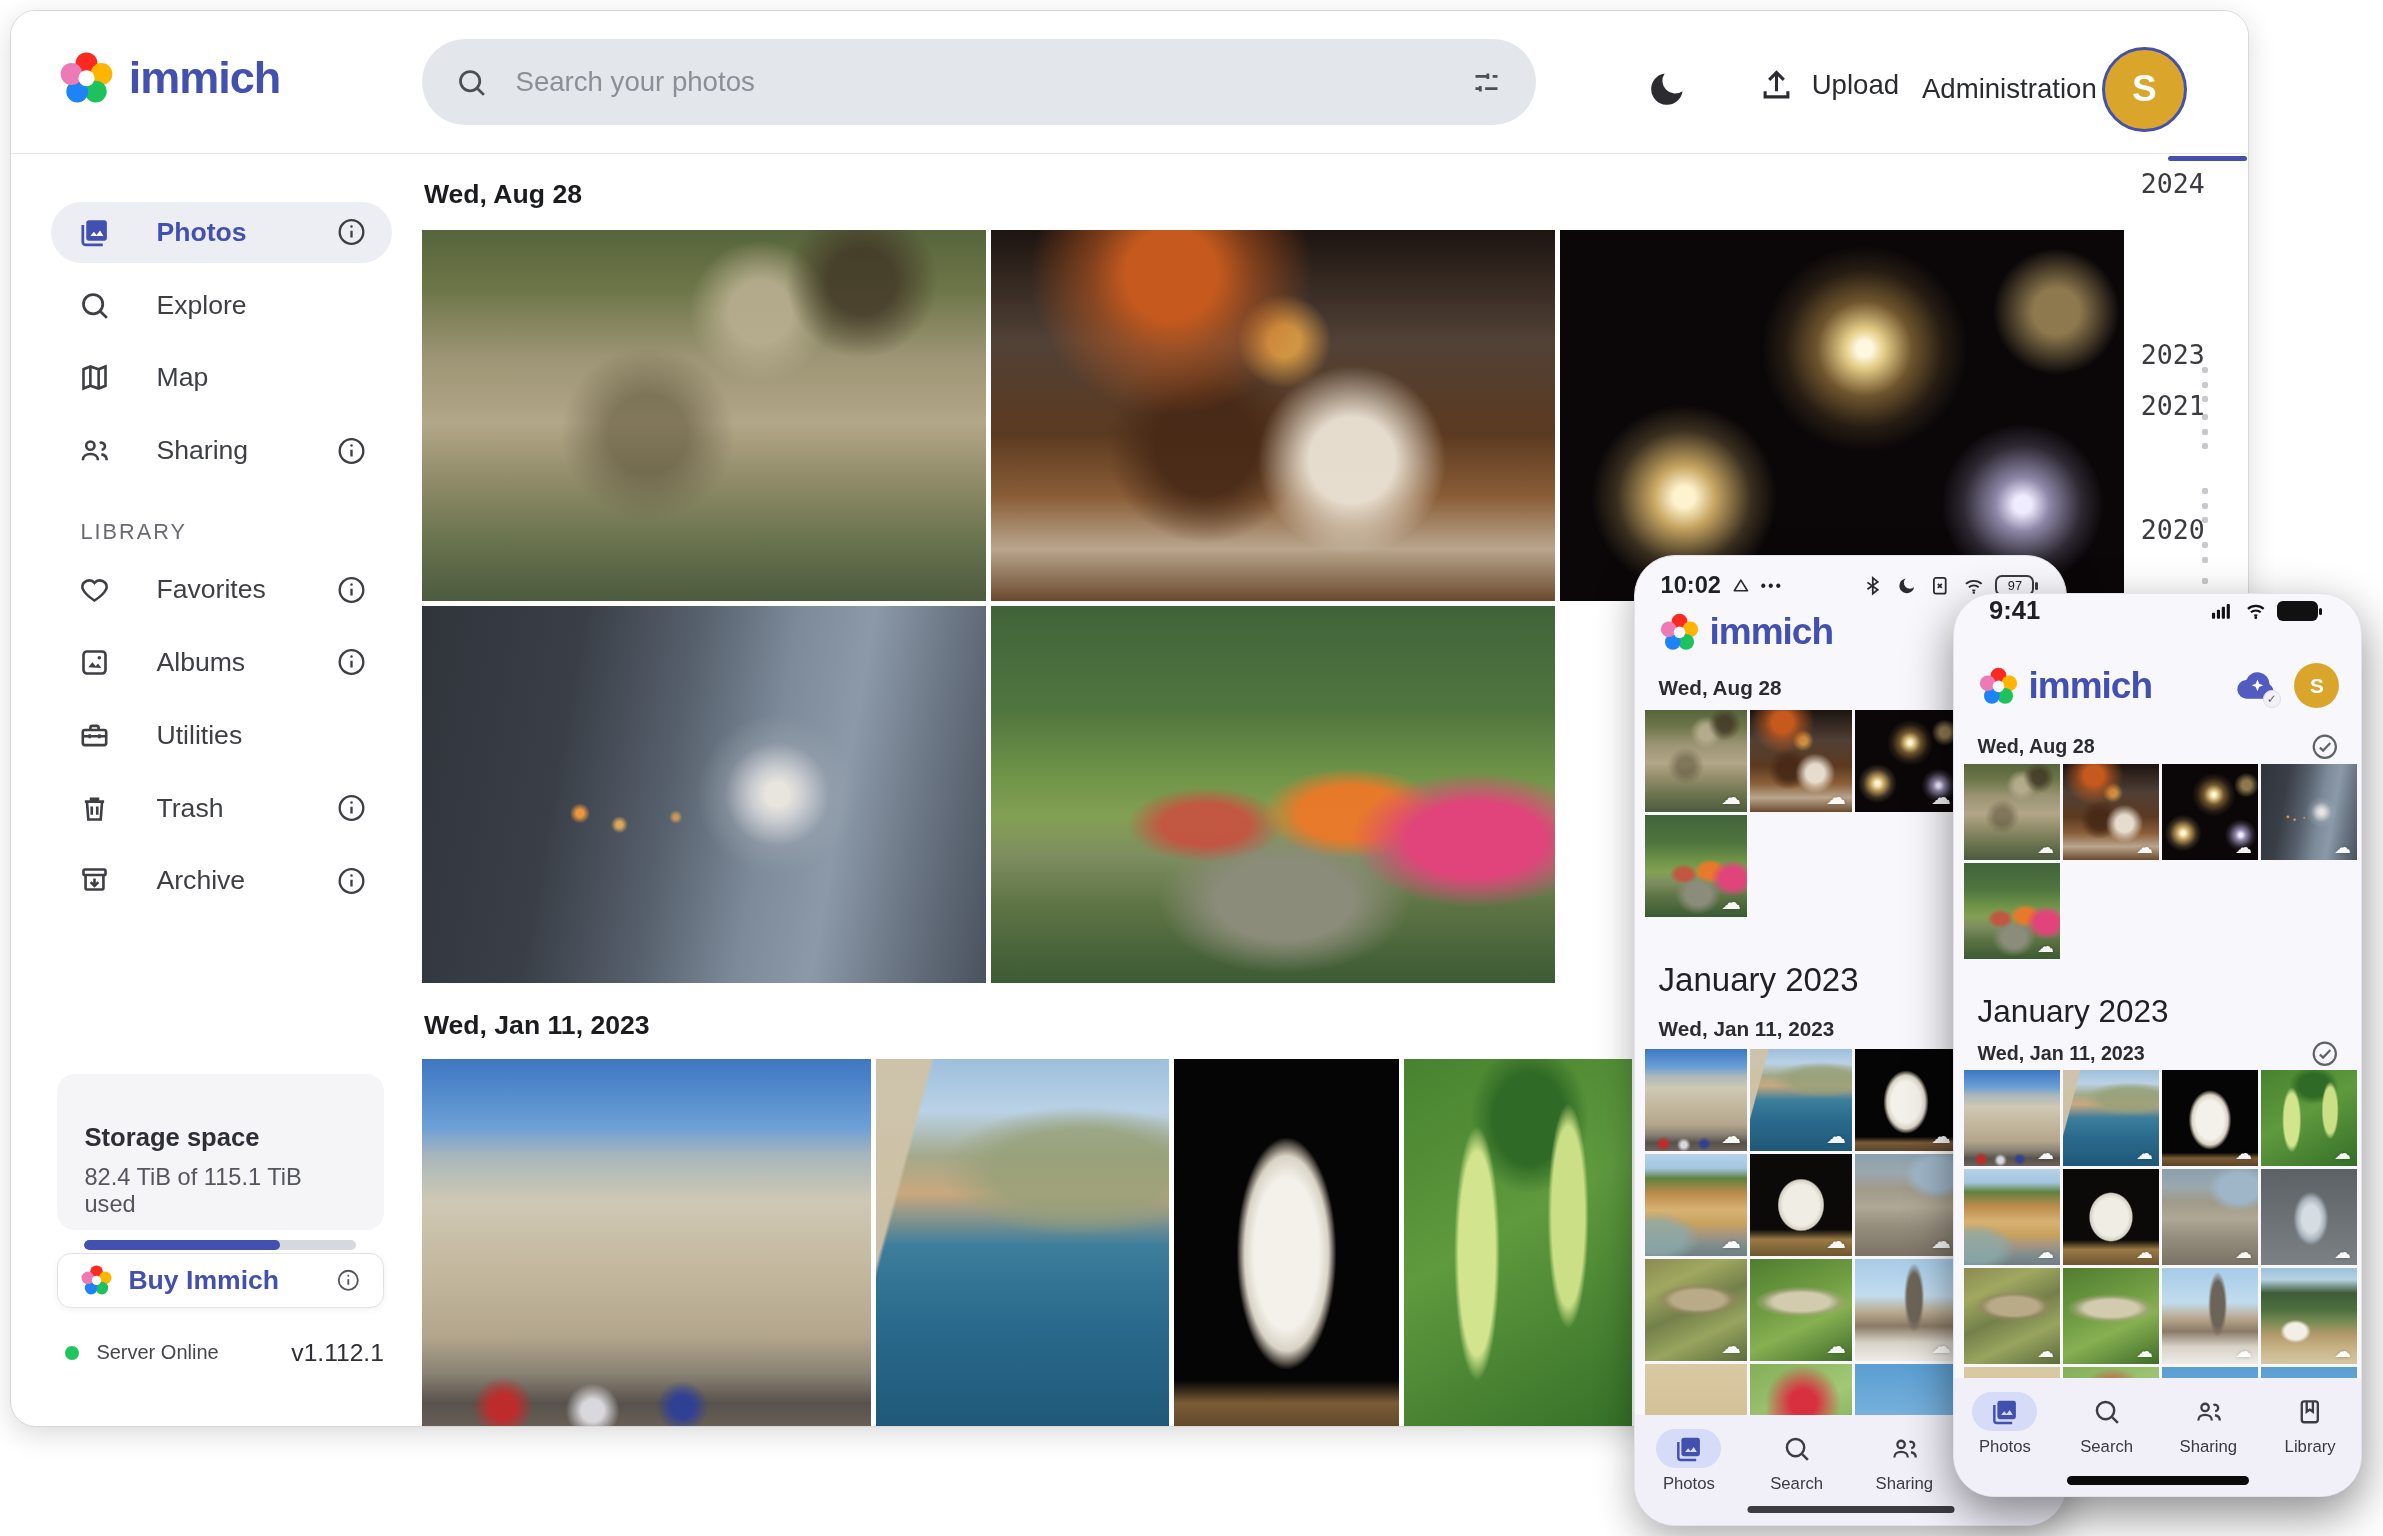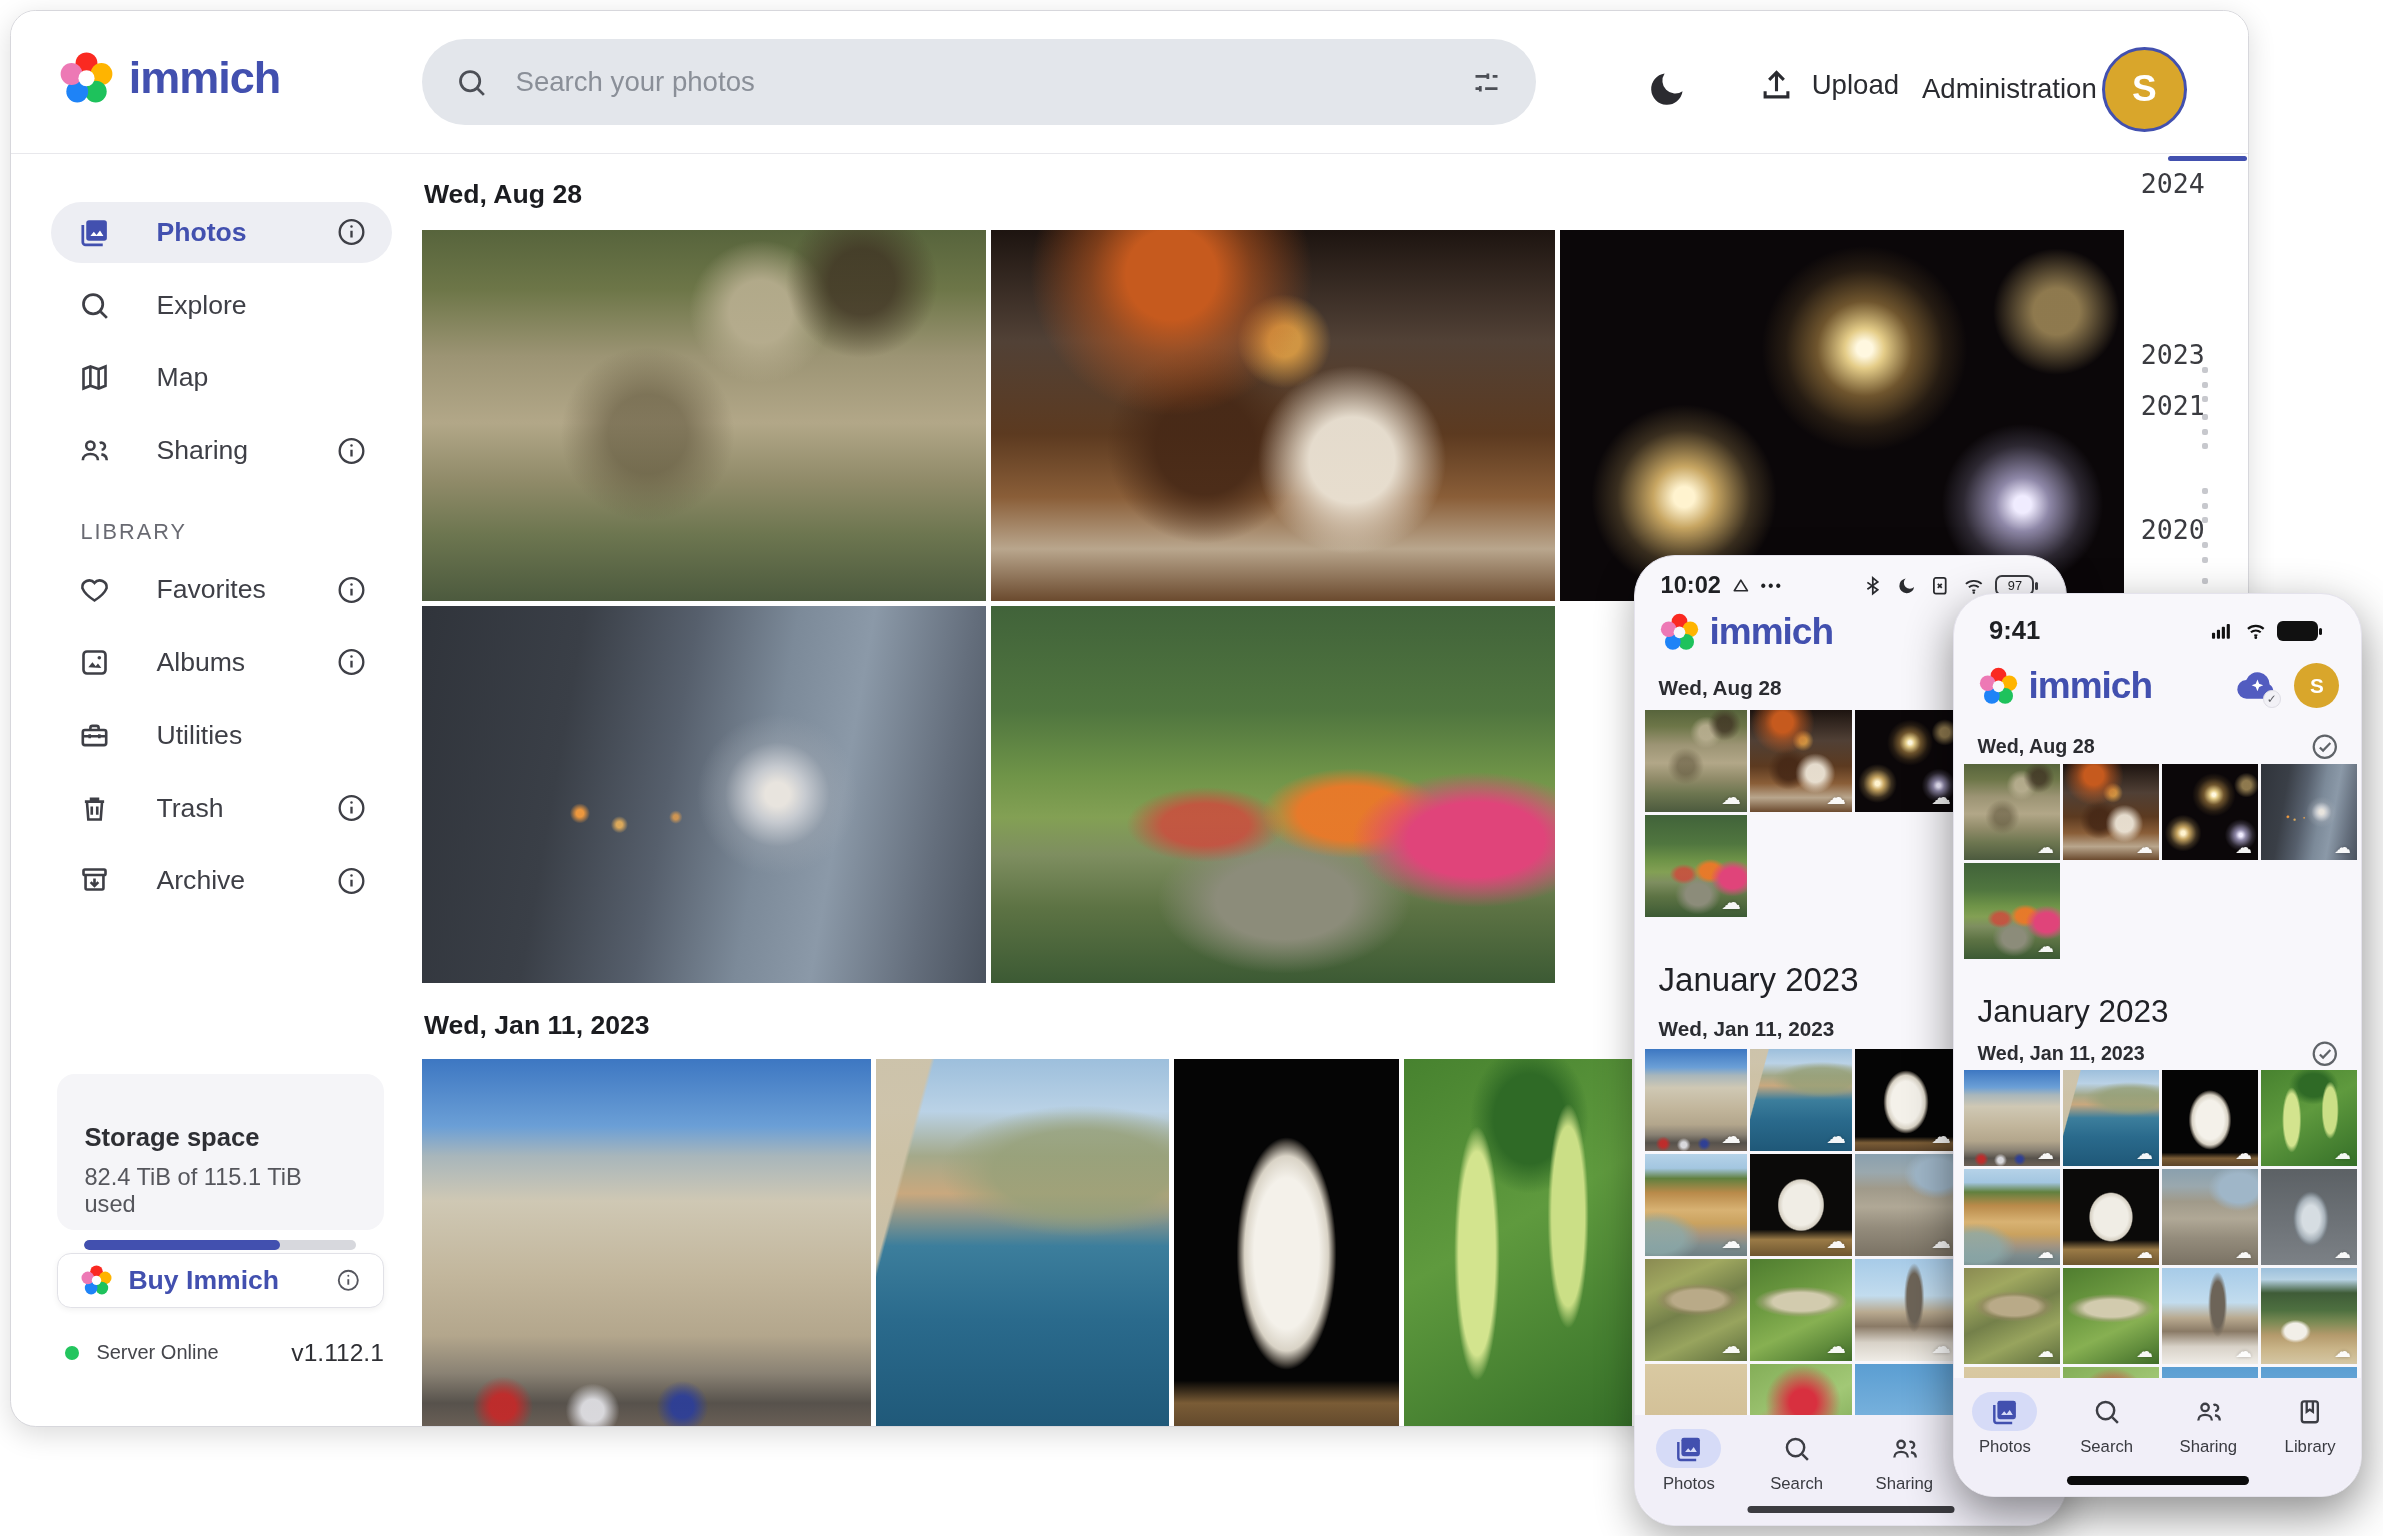--- a/index.html
+++ b/index.html
@@ -75,21 +75,21 @@
   .dotcol i{width:5.9px;height:5.9px;border-radius:2px;background:#c7c8cd;}
   .dg1{top:213px;}.dg2{top:260px;}.dg3{top:334px;}.dg4{top:388px;}.dg5{top:424px;}
 
   
   .phone{position:absolute;background:#f8f7fb;border:1px solid #e4e2ec;overflow:hidden;}
   .phone1{left:1634px;top:555px;width:433px;height:971px;border-radius:41px;box-shadow:0 13.8px 39px rgba(0,0,0,.32);}
   .phone2{left:1953px;top:593px;width:409px;height:904px;border-radius:41px;box-shadow:0 17.7px 47px rgba(0,0,0,.45);}
 
   .p-status{position:absolute;left:0;right:0;display:flex;align-items:center;padding:0 25.6px;gap:9.9px;color:#1f2023;}
   .phone1 .p-status{top:13.8px;height:31.5px;}
-  .phone2 .p-status{top:21px;height:31.5px;padding:0 35px;}
+  .phone2 .p-status{top:1px;height:31.5px;padding:0 35px;}
   .p-time{font-size:23.6px;font-weight:700;}
   .p-status .spacer{flex:1;}
   .p-status svg{width:23.6px;height:23.6px;color:#2a2b2f;}
   .batt{position:relative;width:45px;height:23.6px;}
   .batt .shell{position:absolute;left:0;top:1px;width:39px;height:21.7px;border:2px solid #3a3b40;border-radius:6.9px;
     font-size:12.8px;display:flex;align-items:center;justify-content:center;color:#1f2023;}
   .batt .tip{position:absolute;right:2px;top:7.9px;width:3px;height:7.9px;background:#3a3b40;border-radius:2px;}
   .batt2{position:relative;width:49px;height:23.6px;}
   .batt2 .shell{position:absolute;left:0;top:2px;width:41px;height:19.7px;background:#111;border-radius:5.9px;}
   .batt2 .tip{position:absolute;right:3.9px;top:8.9px;width:3px;height:6.9px;background:#111;border-radius:2px;}

